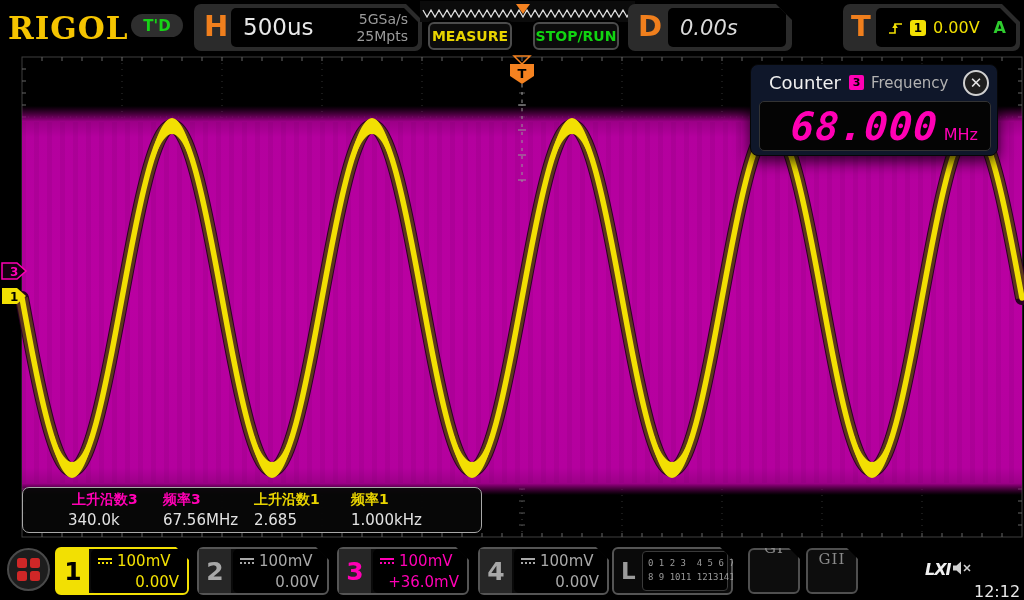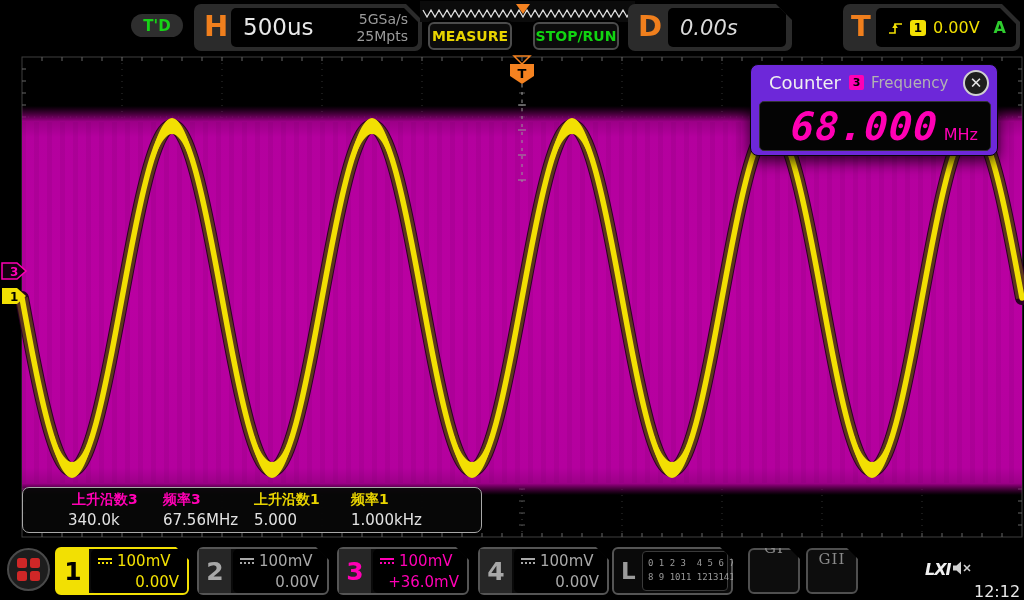--- a/index.html
+++ b/index.html
@@ -44,21 +44,21 @@
             display:flex; align-items:center; gap:7px; padding:0 10px 0 12px; }
   .src-badge { width:16px; height:16px; background:#f2e003; color:#000; border-radius:3px;
                font-size:12px; font-weight:bold; display:flex; align-items:center; justify-content:center; }
   .trig-level { color:#f2e003; font-size:16px; }
   .trig-mode { color:#2ecc2e; font-size:16px; font-weight:bold; margin-left:auto; }
 
   
   #wave-svg { position:absolute; left:0; top:0; }
 
   
-  .counter { left:750px; top:64px; width:248px; height:92px; background:#6d28d9;
+  .counter { left:750px; top:64px; width:248px; height:92px; background:#0f172a;
              border-radius:8px; box-shadow:0 5px 16px rgba(0,0,0,.8); border:1px solid #060606; }
   .counter-title { left:18px; top:7px; font-size:18px; color:#f0f0f0; }
   .counter-badge { left:98px; top:10px; width:15px; height:15px; background:#ff00b4; color:#000;
                    border-radius:2px; font-size:11px; font-weight:bold;
                    display:flex; align-items:center; justify-content:center; }
   .counter-mode { left:120px; top:9px; font-size:15px; color:#b2b2b2; }
   .counter-close { right:8px; top:5px; width:26px; height:26px; border:2px solid #d0d0d0;
                    border-radius:50%; color:#e8e8e8; font-size:15px; font-weight:bold;
                    display:flex; align-items:center; justify-content:center;
                    background:#1e1e1e; cursor:pointer; font-family:inherit; }
@@ -128,20 +128,21 @@
   .lxi { left:925px; top:560px; font-size:16px; font-weight:bold; font-style:italic;
          color:#f0f0f0; letter-spacing:-1px; }
   .mute { left:952px; top:560px; }
   .clock { left:974px; top:560px; font-size:16px; color:#e8e8e8;margin-top:22px; }
 </style>
 </head>
 <body>
 
 <div class="screen">
 
+  <div class="abs logo">RIGOL</div>
   <div class="abs td-pill">T'D</div>
 
   <div class="abs hpanel">
     <div class="abs hlabel">H</div>
     <div class="abs innerbox">
       <div class="abs timebase">500us</div>
       <div class="abs rates">
         <div>5GSa/s</div>
         <div>25Mpts</div>
       </div>
@@ -522,21 +523,21 @@
     <div class="mcol mc0">
       <div class="mlabel m-pink">上升沿数3</div>
       <div class="mvalue">340.0k</div>
     </div>
     <div class="mcol mc1">
       <div class="mlabel m-pink">频率3</div>
       <div class="mvalue">67.56MHz</div>
     </div>
     <div class="mcol mc2">
       <div class="mlabel m-yellow">上升沿数1</div>
-      <div class="mvalue">5.000</div>
+      <div class="mvalue">2.685</div>
     </div>
     <div class="mcol mc3">
       <div class="mlabel m-yellow">频率1</div>
       <div class="mvalue">1.000kHz</div>
     </div>
   </div>
 
   <button class="abs menu-btn">
     <span class="menu-grid">
         <i></i>

